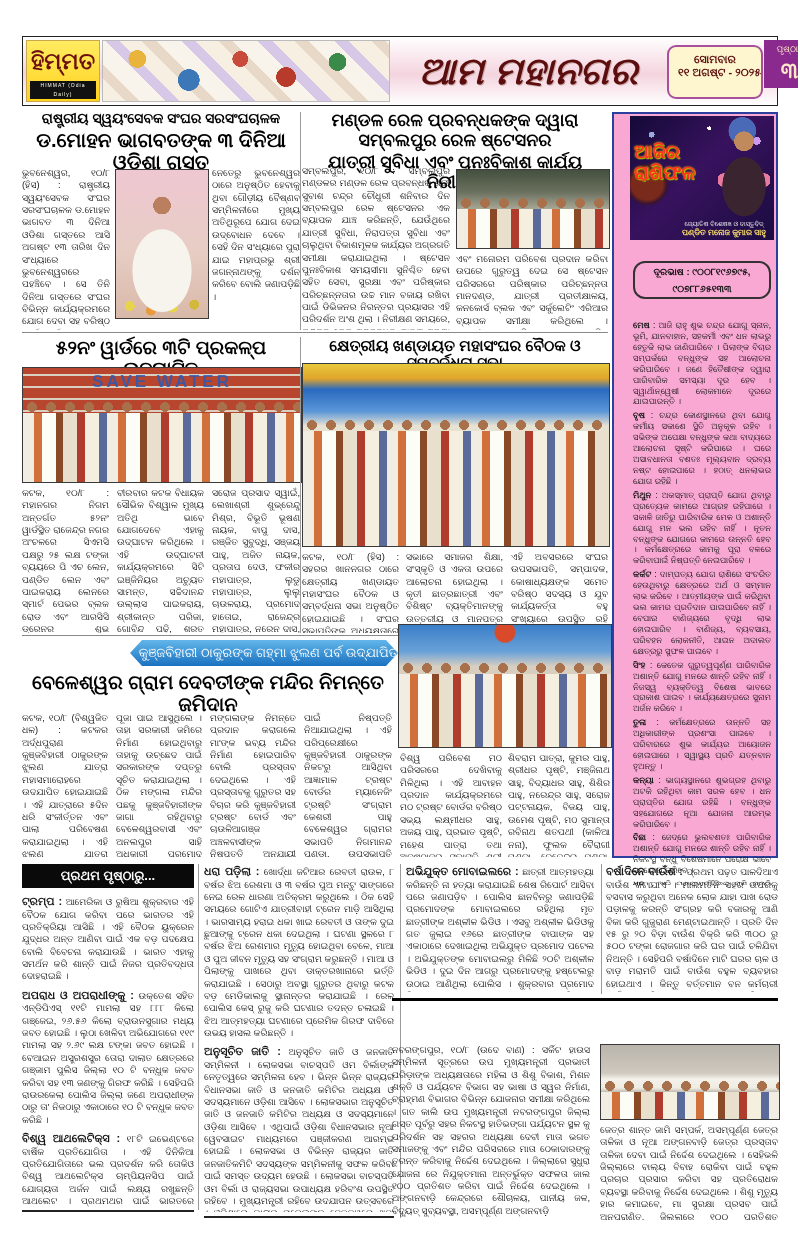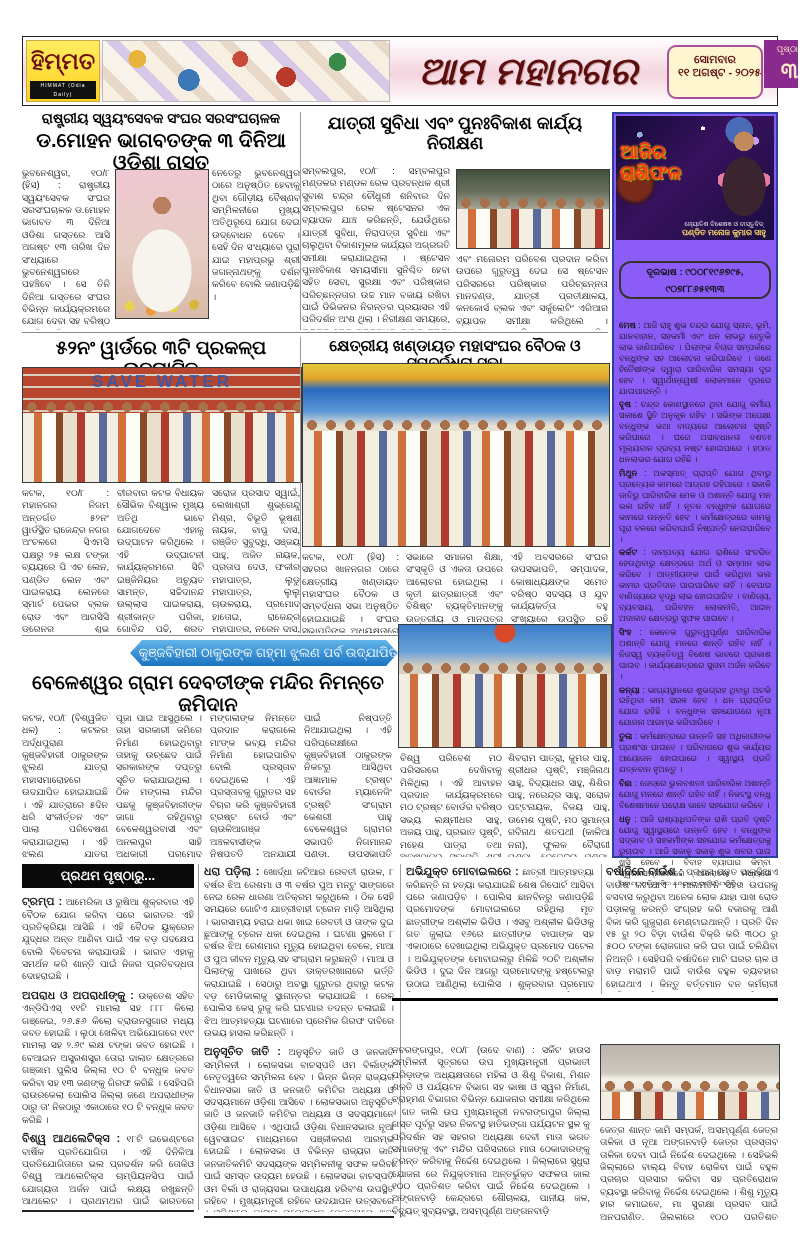--- a/index.html
+++ b/index.html
@@ -36,21 +36,21 @@
     border-radius:9px;text-align:center;color:#5c0d0d;}
   #datebox .d1{font-size:11px;font-weight:bold;margin-top:6px;}
   #datebox .d2{font-size:11px;font-weight:bold;text-align:right;}
   #pagebox{left:741px;top:3px;width:34px;height:48px;background:#8a2a8e;text-align:right;color:#ffe9c8;}
   #pagebox .pl{font-size:9px;line-height:18px;}
   #pagebox .pn{font-size:22px;font-weight:bold;line-height:26px;}
   
   .ribbon{background:linear-gradient(180deg,#62b6ea,#1a72c0);color:#fff;font-weight:normal;font-size:13px;
     text-align:right;line-height:26px;clip-path:polygon(0 50%,12px 0,calc(100% - 12px) 0,100% 50%,calc(100% - 12px) 100%,12px 100%);}
   
-  #horo{left:612px;top:112px;width:166px;height:746px;border:2px solid #2a3f9e;background:#8b5cf6;box-sizing:border-box;}
+  #horo{left:612px;top:112px;width:166px;height:746px;border:2px solid #2a3f9e;background:#f9a8d4;box-sizing:border-box;padding-left:14px;}
   #horo-banner{position:relative;height:124px;margin:2px;
     background:
       radial-gradient(circle 3px at 15% 15%,#9ad 97%,transparent),
       radial-gradient(circle 2px at 55% 10%,#fff 97%,transparent),
       radial-gradient(circle 4px at 88% 20%,#c9e 97%,transparent),
       radial-gradient(circle 14px at 78% 12%,#4a6ab8 97%,transparent),
       radial-gradient(circle 26px at 12% 55%,#7a2a1a 60%,#3a1430 75%,transparent 85%),
       linear-gradient(135deg,#140a38 0%,#38125e 45%,#1a0c40 100%);}
   #horo-title{position:absolute;left:4px;top:26px;width:110px;font-size:19px;font-weight:bold;color:#ff3020;
     text-shadow:0 0 2px #ffd700,1px 1px 0 #7a0;line-height:1.1;}
@@ -102,20 +102,21 @@
         radial-gradient(ellipse 30px 42px at 50% 68%,#f6f4ec 97%,transparent),
         radial-gradient(circle 5px at 15% 92%,#e8d44c 97%,transparent),
         radial-gradient(circle 5px at 38% 95%,#e89a3c 97%,transparent),
         radial-gradient(circle 5px at 62% 93%,#e8d44c 97%,transparent),
         radial-gradient(circle 5px at 85% 91%,#d4b83c 97%,transparent),
         linear-gradient(180deg,#efc7d2 0%,#e7cdc4 55%,#d9b9a8 100%);"></div>
     <div class="abs body" style="left:190px;top:56px;width:88px;height:163px;">ନେତେରୁ ଭୁବନେଶ୍ୱର ଠାରେ ଅନୁଷ୍ଠିତ ହେବାକୁ ଥିବା ଗୌଡ଼ୀୟ ବୈଷ୍ଣବ ସମ୍ମିଳନୀରେ ମୁଖ୍ୟ ଅତିଥିରୂପେ ଯୋଗ ଦେଇ ଉଦ୍‌ବୋଧନ ଦେବେ । ସେହି ଦିନ ସଂଧ୍ୟାରେ ପୁରା ଯାଇ ମହାପ୍ରଭୁ ଶ୍ରୀ ଜଗନ୍ନାଥଙ୍କୁ ଦର୍ଶନ କରିବେ ବୋଲି ଜଣାପଡ଼ିଛି ।</div>
   </div>
 
   <div class="abs" style="left:302px;top:111px;width:306px;height:219px;">
+    <div class="hl" style="font-size:17.5px;">ମଣ୍ଡଳ ରେଳ ପ୍ରବନ୍ଧକଙ୍କ ଦ୍ୱାରା ସମ୍ବଲପୁର ରେଳ ଷ୍ଟେସନର</div>
     <div class="hl" style="font-size:17.5px;margin-top:3px;">ଯାତ୍ରୀ ସୁବିଧା ଏବଂ ପୁନଃବିକାଶ କାର୍ଯ୍ୟ ନିରୀକ୍ଷଣ</div>
     <div class="abs body" style="left:0;top:54px;width:148px;height:165px;">ସମ୍ବଲପୁର, ୧୦/୮ : ସମ୍ବଲପୁର ମଣ୍ଡଳର ମଣ୍ଡଳ ରେଳ ପ୍ରବନ୍ଧକ ଶ୍ରୀ ସୁବାଶ ଚନ୍ଦ୍ର ଚୌଧୁରୀ ଶନିବାର ଦିନ ସମ୍ବଲପୁର ରେଳ ଷ୍ଟେସନର ଏକ ବ୍ୟାପକ ଯାଞ୍ଚ କରିଛନ୍ତି, ଯେଉଁଥିରେ ଯାତ୍ରୀ ସୁବିଧା, ନିରାପତ୍ତା ସୁବିଧା ଏବଂ ଚାଲୁଥିବା ବିକାଶମୂଳକ କାର୍ଯ୍ୟର ଅଗ୍ରଗତି ସମୀକ୍ଷା କରାଯାଇଥିଲା । ଷ୍ଟେସନ ପୁନଃବିକାଶ ସମୟସୀମା ସୁନିଶ୍ଚିତ ହେବା ସହିତ ସେବା, ସୁରକ୍ଷା ଏବଂ ପରିଷ୍କାର ପରିଚ୍ଛନ୍ନତାର ଉଚ୍ଚ ମାନ ବଜାୟ ରଖିବା ପାଇଁ ଡିଭିଜନର ନିରନ୍ତର ପ୍ରୟାସର ଏହି ପରିଦର୍ଶନ ଅଂଶ ଥିଲା । ନିରୀକ୍ଷଣ ସମୟରେ, ମଣ୍ଡଳ ରେଳ ପ୍ରବନ୍ଧକ ଯାତ୍ରା ସୁରକ୍ଷା ଏବଂ ସୁବିଧା ସୁନିଶ୍ଚିତ କରିବା ପାଇଁ ଷ୍ଟେସନ ପ୍ଲାଟଫର୍ମ, ଟ୍ରାକ ଏବଂ ଆଲୋକୀକରଣର ବାସ୍ତବ ସ୍ଥିତି ଯାଞ୍ଚ କରିଥିଲେ । ଯାତ୍ରୀମାନଙ୍କ ପାଇଁ ଏକ ସୁଚାରୁ</div>
     <div class="abs photo" style="left:154px;top:58px;width:152px;height:78px;background:
         linear-gradient(180deg,#45503f 0%,#6a705e 28%,#b7b3a2 55%,#cfc9b8 78%,#b8a999 100%);">
       <div class="crowd" style="height:52px;">
         <div class="heads"></div>
           <div class="bodies"></div>
       </div>
     </div>
     <div class="abs body" style="left:154px;top:142px;width:152px;height:77px;">ଏବଂ ମନୋରମ ପରିବେଶ ପ୍ରଦାନ କରିବା ଉପରେ ଗୁରୁତ୍ୱ ଦେଇ ସେ ଷ୍ଟେସନ ପରିସରରେ ପରିଷ୍କାର ପରିଚ୍ଛନ୍ନତା ମାନଦଣ୍ଡ, ଯାତ୍ରୀ ପ୍ରତୀକ୍ଷାଳୟ, କନକୋର୍ସ ବ୍ଲକ ଏବଂ ସର୍କୁଲେଟିଂ ଏରିଆର ବ୍ୟାପକ ସମୀକ୍ଷା କରିଥିଲେ । ଯାତ୍ରୀମାନଙ୍କୁ ଠିକ୍ ସମୟରେ, ଉଚିତ ସୂଚନାର ପ୍ରସାରଣକୁ ସୁନିଶ୍ଚିତ କରିବା ପାଇଁ ହେଲ୍ପ ଡେସ୍କ/ଇନଫର୍ମେସନ୍ ବୋର୍ଡ, ଟ୍ରେନ ଇଣ୍ଡିକେସନ୍ ବୋର୍ଡ ଏବଂ ଅନ୍ୟାନ୍ୟ ସାଧନର କାର୍ଯ୍ୟକ୍ଷମତା ମଧ୍ୟ ଯାଞ୍ଚ କରାଯାଇଥିଲା ।</div>
@@ -183,22 +184,22 @@
         <div class="c2">ପଣ୍ଡିତ ମନୋଜ କୁମାର ସାହୁ</div>
       </div>
     </div>
     <div id="horo-phone">ଦୂରଭାଷ : ୯୦୦୮୧୯୬୭୯୫, ୯୦୭୮୮୬୫୧୩୩</div>
     <div id="horo-text">
       <p><span class="sign">ମେଷ</span> : <span>ଆଜି ରାହୁ ଶୁଭ ଚନ୍ଦ୍ର ଯୋଗୁ ସ୍ନାନ, ଭୂମି, ଯାନବାହାନ, ସହକର୍ମୀ ଏବଂ ଧନ ଲାଭରୁ ହେତୁକି ଲାଭ ଜାଣିପାରିବେ । ପିଲାଙ୍କ ବିଚାର ସମ୍ପର୍କରେ ବନ୍ଧୁଙ୍କ ସହ ଆଲୋଚନା କରିପାରିବେ । ଜଣେ ହିତୈଷୀଙ୍କ ଦ୍ୱାରା ପାରିବାରିକ ସମସ୍ୟା ଦୂର ହେବ । ସ୍ୱାର୍ଥାନ୍ୱେଷୀ ଲୋକମାନେ ଦୂରରେ ଯାଇପାରନ୍ତି ।</span></p>
       <p><span class="sign">ବୃଷ</span> : <span>ଚନ୍ଦ୍ର କୋଣସ୍ଥାନରେ ଥିବା ଯୋଗୁ କର୍ମୀୟ ସକାଶେ ସ୍ଥିତି ଅନୁକୂଳ ରହିବ । ସଭିଙ୍କ ଅପେକ୍ଷା ବନ୍ଧୁଙ୍କ କଥା ବାଦ୍ୟରେ ଆଲୋଚନା ସୃଷ୍ଟି କରିପାରେ । ଘରେ ଅସାବଧାନତା ବଶତଃ ମୂଲ୍ୟବାନ ଦ୍ରବ୍ୟ ନଷ୍ଟ ହୋଇପାରେ । ହଠାତ୍ ଧନଲାଭର ଯୋଗ ରହିଛି ।</span></p>
       <p><span class="sign">ମିଥୁନ</span> : <span>ଅକସ୍ମାତ୍ ପ୍ରାପ୍ତି ଯୋଗ ଥିବାରୁ ପ୍ରତ୍ୟେକ କାମରେ ଆଗ୍ରହ ରହିପାରେ । ସକାଳି ଜାତିରୁ ପାରିବାରିକ ମେଳ ଓ ଅଶାନ୍ତି ଯୋଗୁ ମନ ଭଲ ରହିବ ନାହିଁ । ନୂତନ ବନ୍ଧୁଙ୍କ ଯୋଗରେ କାମରେ ଉନ୍ନତି ହେବ । କର୍ମକ୍ଷେତ୍ରରେ କାମକୁ ପୂରା ବଳରେ କରିବାପାଇଁ ନିଷ୍ପତ୍ତି ନେଇପାରିବେ ।</span></p>
       <p><span class="sign">କର୍କଟ</span> : <span>ଦାମ୍ପତ୍ୟ ଯୋଗ ରାଶିରେ ସଂଚରିତ ହେଉଥିବାରୁ କ୍ଷେତ୍ରରେ ଅର୍ଥ ଓ ସମ୍ମାନ ଲାଭ କରିବେ । ଆତ୍ମୀୟଙ୍କ ପାଇଁ କରିଥିବା ଭଲ କାମର ପ୍ରତିଦାନ ପାଇପାରିବେ ନାହିଁ । ବେପାର ବାଣିଜ୍ୟରେ ବୃଦ୍ଧି ଲାଭ ହୋଇପାରିବ । ବାଣିଜ୍ୟ, ବ୍ୟବସାୟ, ପରିବହନ ଲୋକନୀତି, ଆଇନ ଅଦାଲତ କ୍ଷେତ୍ରରୁ ସୁଫଳ ପାଇବେ ।</span></p>
       <p><span class="sign">ସିଂହ</span> : <span>କେତେକ ଗୁରୁତ୍ୱପୂର୍ଣ୍ଣ ପାରିବାରିକ ଅଶାନ୍ତି ଯୋଗୁ ମନରେ ଶାନ୍ତି ରହିବ ନାହିଁ । ନିଜସ୍ୱ ବ୍ୟକ୍ତିତ୍ୱ ବିଶେଷ ଭାବରେ ପ୍ରକାଶ ପାଇବ । କାର୍ଯ୍ୟକ୍ଷେତ୍ରରେ ସୁନାମ ଅର୍ଜନ କରିବେ ।</span></p>
+      <p><span class="sign">ତୁଳା</span> : <span>କର୍ମକ୍ଷେତ୍ରରେ ଉନ୍ନତି ସହ ଅଧିକାରୀଙ୍କ ପ୍ରଶଂସା ପାଇବେ । ପରିବାରରେ ଶୁଭ କାର୍ଯ୍ୟର ଆୟୋଜନ ହୋଇପାରେ । ସ୍ୱାସ୍ଥ୍ୟ ପ୍ରତି ଯତ୍ନବାନ ହୁଅନ୍ତୁ ।</span></p>
       <p><span class="sign">କନ୍ୟା</span> : <span>ଭାଗ୍ୟସ୍ଥାନରେ ଶୁଭଗ୍ରହ ଥିବାରୁ ଅଟକି ରହିଥିବା କାମ ସରଳ ହେବ । ଧନ ପ୍ରାପ୍ତିର ଯୋଗ ରହିଛି । ବନ୍ଧୁଙ୍କ ସହଯୋଗରେ ନୂଆ ଯୋଜନା ଆରମ୍ଭ କରିପାରିବେ ।</span></p>
-      <p><span class="sign">ତୁଳା</span> : <span>କର୍ମକ୍ଷେତ୍ରରେ ଉନ୍ନତି ସହ ଅଧିକାରୀଙ୍କ ପ୍ରଶଂସା ପାଇବେ । ପରିବାରରେ ଶୁଭ କାର୍ଯ୍ୟର ଆୟୋଜନ ହୋଇପାରେ । ସ୍ୱାସ୍ଥ୍ୟ ପ୍ରତି ଯତ୍ନବାନ ହୁଅନ୍ତୁ ।</span></p>
       <p><span class="sign">ବିଛା</span> : <span>ଜେଦ୍‌ରେ ଭୁଲବଶତଃ ପାରିବାରିକ ଅଶାନ୍ତି ଯୋଗୁ ମନରେ ଶାନ୍ତି ରହିବ ନାହିଁ । ନିକଟସ୍ଥ ବନ୍ଧୁ ବିଶେଷମାନେ ପରୋକ୍ଷ ଭାବେ ସହଯୋଗ କରିବେ ।</span></p>
       <p><span class="sign">ଧନୁ</span> : <span>ଆଜି ରାଶ୍ୟାଧିପତିଙ୍କ ରାଶି ପ୍ରତି ଦୃଷ୍ଟି ଯୋଗୁ ସ୍ୱାସ୍ଥ୍ୟରେ ଉନ୍ନତି ହେବ । ବନ୍ଧୁଙ୍କ ସଦ୍ଭାବ ଓ ସହକର୍ମୀଙ୍କ ସହଯୋଗ କର୍ମକ୍ଷେତ୍ରକୁ ରୁଚାଇବ । ଆଜି ସକାଳୁ ସକାଳୁ ଶୁଭ ଖବର ପାଇ ଖୁସି ହେବେ । ବିବାହ ବ୍ୟାପାର କିମ୍ବା ସ୍ୱଜନସମ୍ମିଳନୀରେ ଆଲୋଚନା ମଧ୍ୟରେ ସମୟ ଅତିବାହିତ ହେବାର ସୂଚନା ରହିଛି ।</span></p>
 
     </div>
   </div>
 
   <div class="abs blackbar" style="left:22px;top:864px;width:172px;height:24px;font-size:13px;line-height:24px;">ପ୍ରଥମ ପୃଷ୍ଠାରୁ...</div>
   <div class="abs body" style="left:22px;top:894px;width:172px;height:314px;">
     <p style="margin:0 0 5px 0;"><span class="lead">ଟ୍ରମ୍ପ :</span> <span>ଆମେରିକା ଓ ରୁଷିଆ ଶୁକ୍ରବାର ଏହି ବୈଠକ ଯୋଗ କରିବା ପରେ ଭାରତର ଏହି ପ୍ରତିକ୍ରିୟା ଆସିଛି । ଏହି ବୈଠକ ୟୁକ୍ରେନ ଯୁଦ୍ଧର ଅନ୍ତ ଆଣିବା ପାଇଁ ଏକ ବଡ଼ ପଦକ୍ଷେପ ବୋଲି ବିବେଚନା କରାଯାଉଛି । ଭାରତ ଏହାକୁ ସମର୍ଥନ କରି ଶାନ୍ତି ପାଇଁ ନିଜର ପ୍ରତିବଦ୍ଧତା ଦୋହରାଇଛି ।</span></p>
     <p style="margin:0 0 5px 0;"><span class="lead">ଅପରାଧ ଓ ଅପରାଧୀଙ୍କୁ :</span> <span>ଉକ୍ତେଶ ସହିତ ଏନ୍‌ଡିପିଏସ୍ ୧୧ଟି ମାମଲା ସହ ୮୮୮ କିଲୋ ଗଞ୍ଜେଇ, ୨୬.୫୬ କିଲୋ ବ୍ରାଉନସୁଗାର ମଧ୍ୟ ଜବତ ହୋଇଛି । ଲୁଠା ଖେଳିବା ଅଭିଯୋଗରେ ୧୧୯ ମାମଲା ସହ ୨.୬୯ ଲକ୍ଷ ଟଙ୍କା ଜବତ ହୋଇଛି । ବେଆଇନ ଅସ୍ତ୍ରଶସ୍ତ୍ର ତୋରା ଦାଲାତ କ୍ଷେତ୍ରରେ ଗଞ୍ଜାମ ପୁଲିସ ଜିଲ୍ଲା ୧୦ ଟି ବନ୍ଧୁକ ଜବତ କରିବା ସହ ୧୩ ଜଣଙ୍କୁ ଗିରଫ କରିଛି । ସେହିପରି ରାଉରକେଲା ପୋଲିସ ଜିଲ୍ଲା ଜଣେ ଅପରାଧୀଙ୍କ ଠାରୁ ତା' ନିଜଠାରୁ ଏକାଠାରେ ୧୦ ଟି ବନ୍ଧୁକ ଜବତ କରିଛି ।</span></p>

